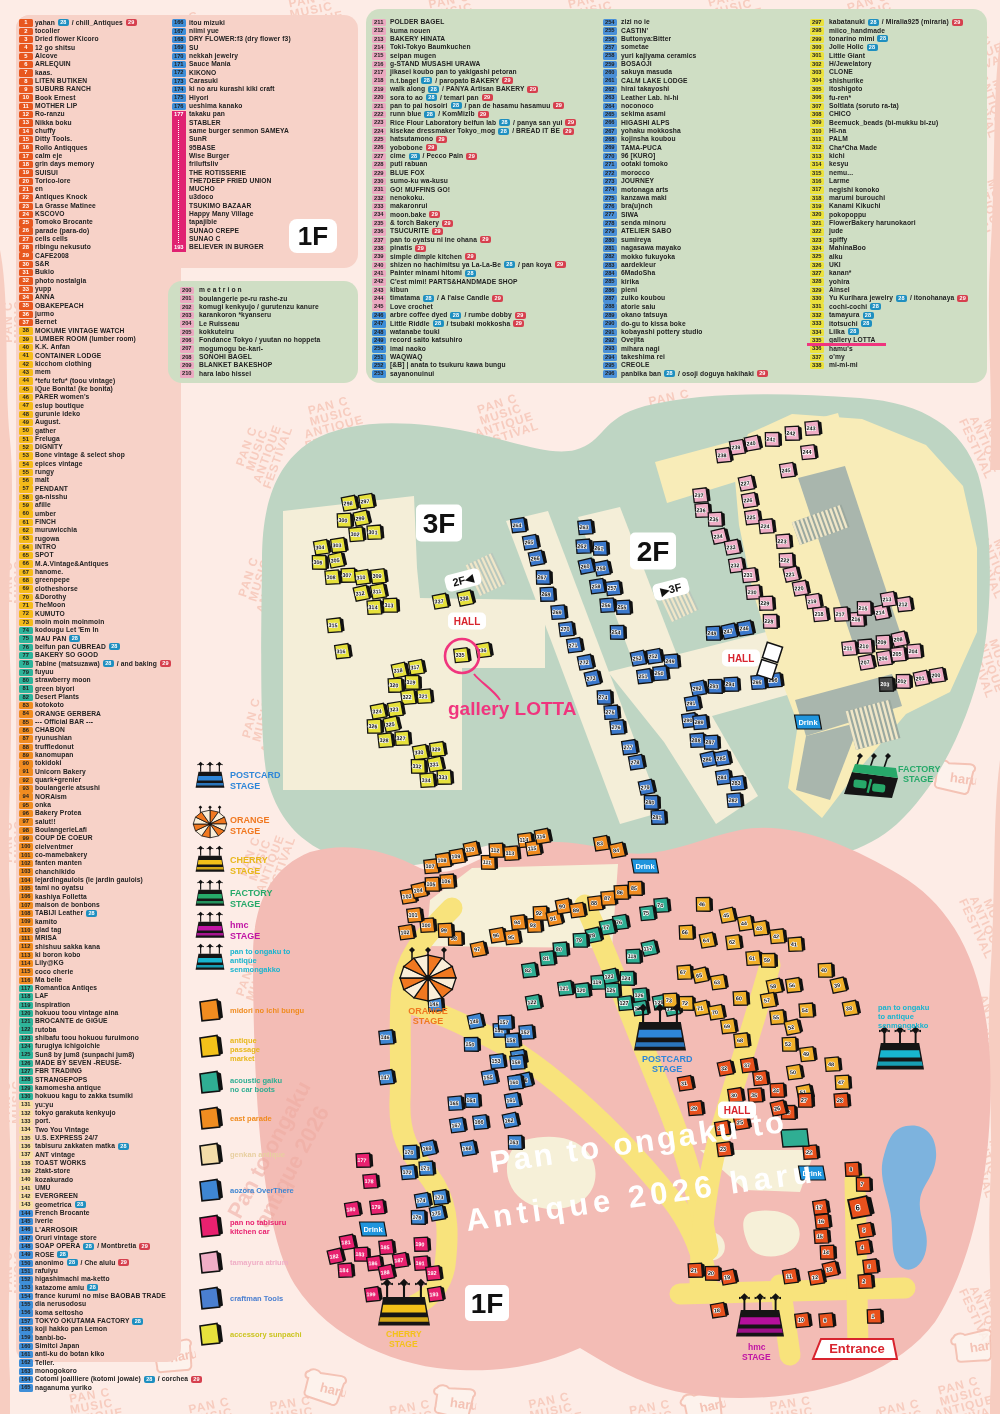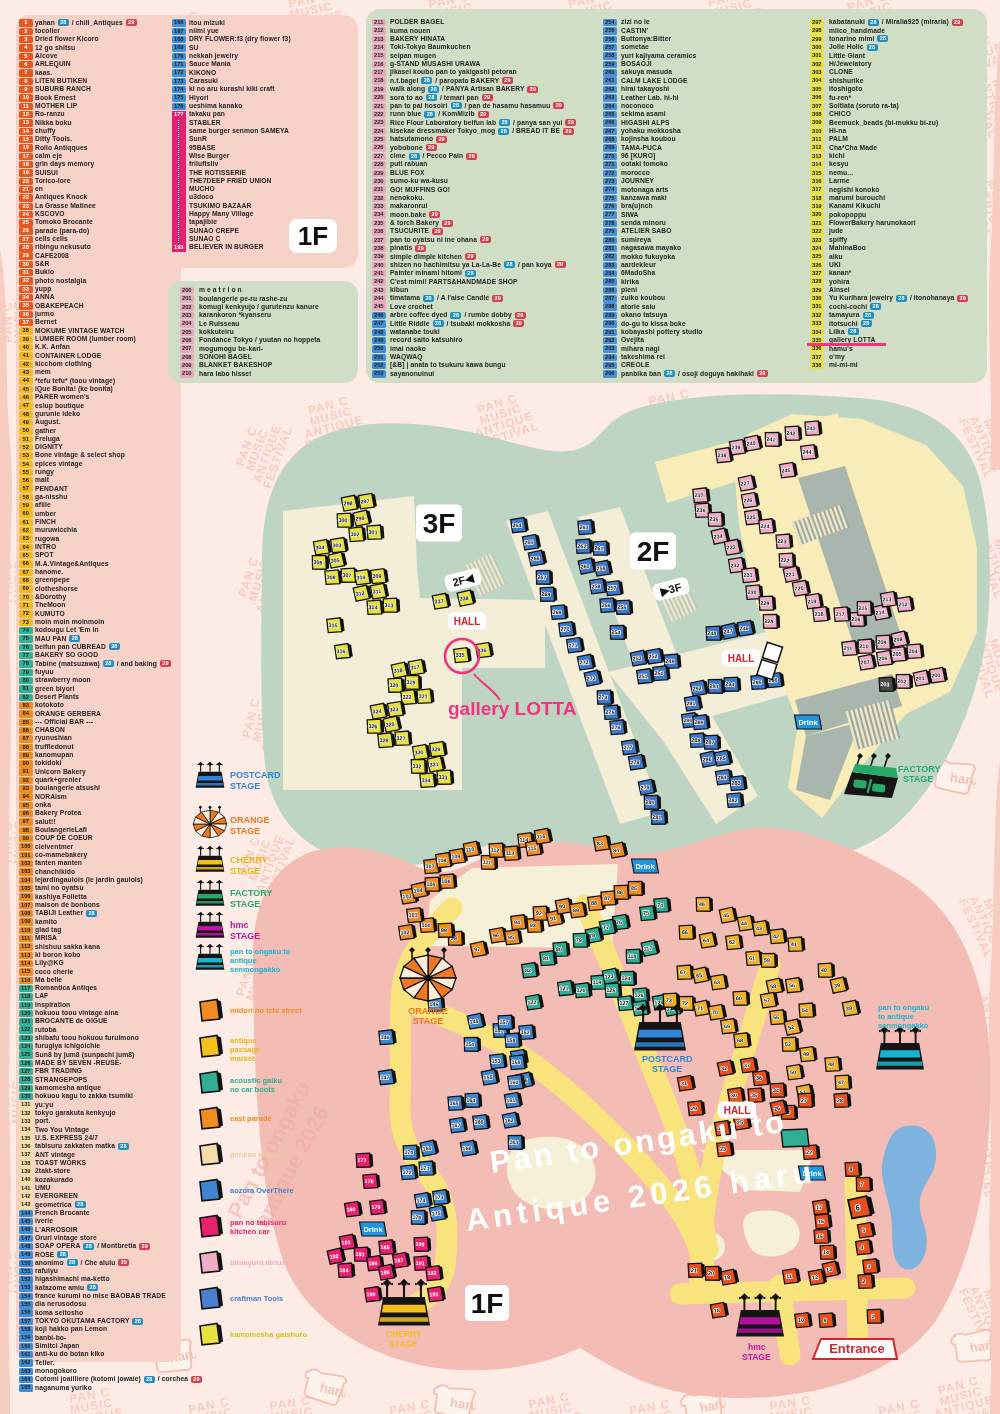--- a/index.html
+++ b/index.html
@@ -2814,24 +2814,24 @@
           <path d="M7,-10.5 L11,-8.6 L13,7.6 L9.6,9 Z" fill="#111"></path>
           <path d="M-10,-8 L7,-10.5 L9.6,9 L-8,10.8 Z" fill="#e6e13c" stroke="#111" stroke-width="1.6"></path>
         </g>
       </svg>
 <div style="position:absolute;left:230px;top:770px;font-size:9px;line-height:10.5px;font-weight:bold;color:#2e86d8">POSTCARD<br>STAGE</div>
 <div style="position:absolute;left:230px;top:815px;font-size:9px;line-height:10.5px;font-weight:bold;color:#f07820">ORANGE<br>STAGE</div>
 <div style="position:absolute;left:230px;top:855px;font-size:9px;line-height:10.5px;font-weight:bold;color:#e8b71a">CHERRY<br>STAGE</div>
 <div style="position:absolute;left:230px;top:888px;font-size:9px;line-height:10.5px;font-weight:bold;color:#27a96a">FACTORY<br>STAGE</div>
 <div style="position:absolute;left:230px;top:920px;font-size:9px;line-height:10.5px;font-weight:bold;color:#c015a5">hmc<br>STAGE</div>
 <div style="position:absolute;left:230px;top:947px;font-size:7.5px;line-height:9.0px;font-weight:bold;color:#18b5cf">pan to ongaku to<br>antique<br>senmongakko</div>
-<div style="position:absolute;left:230px;top:1006px;font-size:7.5px;line-height:9.0px;font-weight:bold;color:#f08c20">midori no ichi street</div>
+<div style="position:absolute;left:230px;top:1006px;font-size:7.5px;line-height:9.0px;font-weight:bold;color:#f08c20">midori no ichi bungu</div>
 <div style="position:absolute;left:230px;top:1036px;font-size:7.5px;line-height:9.0px;font-weight:bold;color:#e8b71a">antique<br>passage<br>market</div>
 <div style="position:absolute;left:230px;top:1076px;font-size:7.5px;line-height:9.0px;font-weight:bold;color:#2fae93">acoustic gaiku<br>no car boots</div>
 <div style="position:absolute;left:230px;top:1114px;font-size:7.5px;line-height:9.0px;font-weight:bold;color:#f08c20">east parade</div>
 <div style="position:absolute;left:230px;top:1150px;font-size:7.5px;line-height:9.0px;font-weight:bold;color:#e8cfa0">genkan antique</div>
 <div style="position:absolute;left:230px;top:1186px;font-size:7.5px;line-height:9.0px;font-weight:bold;color:#3e86d2">aozora OverThere</div>
 <div style="position:absolute;left:230px;top:1218px;font-size:7.5px;line-height:9.0px;font-weight:bold;color:#e8216f">pan no tabisuru<br>kitchen car</div>
 <div style="position:absolute;left:230px;top:1258px;font-size:7.5px;line-height:9.0px;font-weight:bold;color:#f0aec6">tamayura atrium</div>
 <div style="position:absolute;left:230px;top:1294px;font-size:7.5px;line-height:9.0px;font-weight:bold;color:#4a7fd0">craftman Tools</div>
-<div style="position:absolute;left:230px;top:1330px;font-size:7.5px;line-height:9.0px;font-weight:bold;color:#cbc520">kamomesha gaishuro</div>
+<div style="position:absolute;left:230px;top:1330px;font-size:7.5px;line-height:9.0px;font-weight:bold;color:#cbc520">accessory sunpachi</div>
 </div>
 
 </div>
 </body></html>

